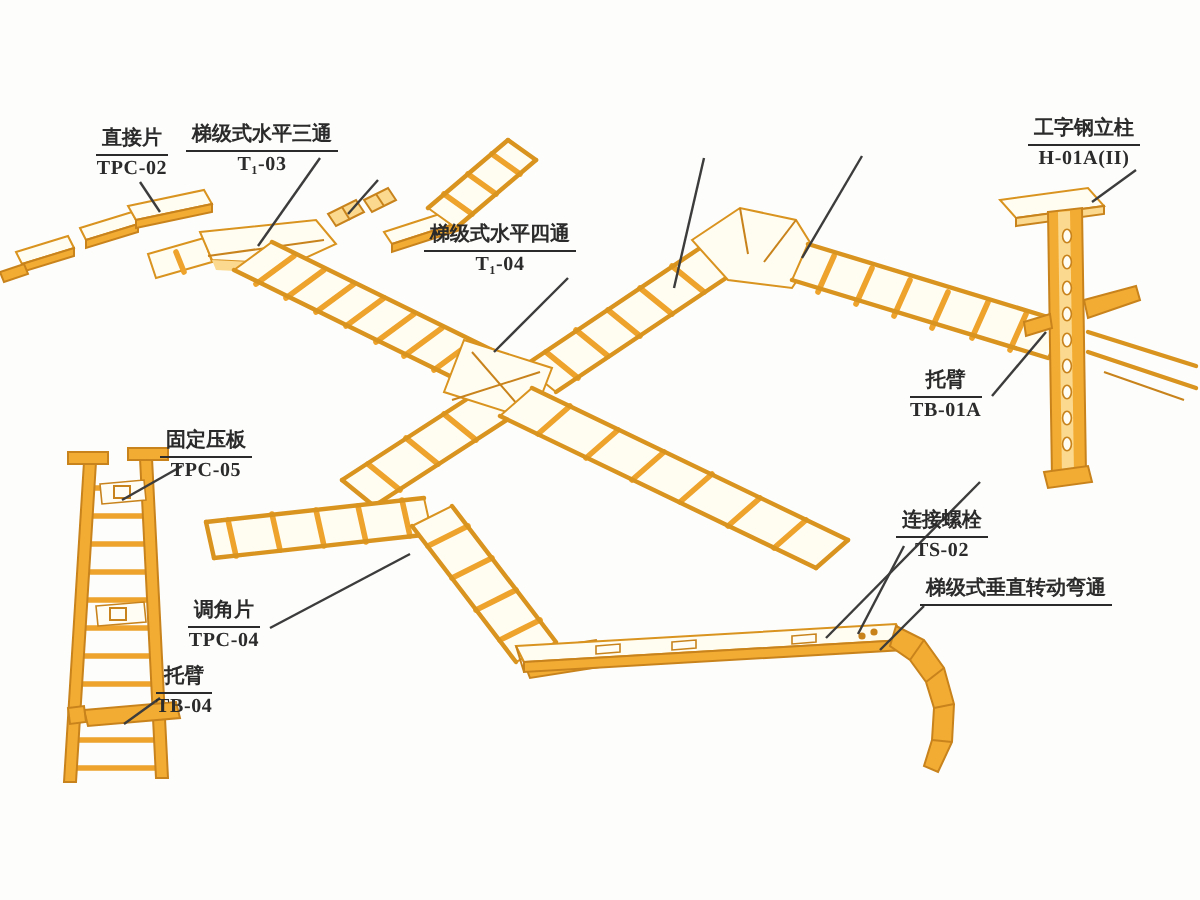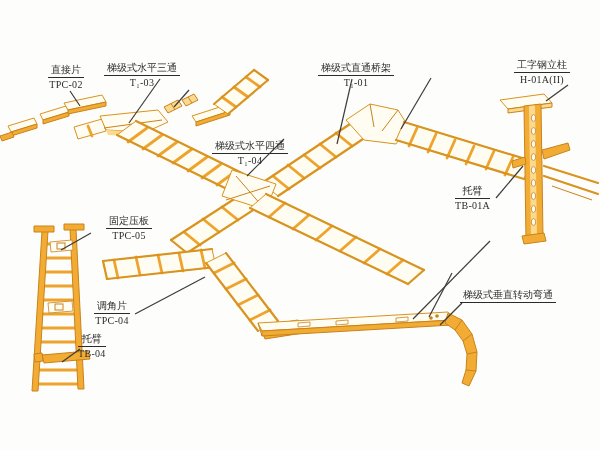--- a/index.html
+++ b/index.html
@@ -1,19 +1,20 @@
 <!DOCTYPE html>
 <html><head>
 <meta charset="utf-8">
 <style>
   html,body{margin:0;padding:0;background:#e9e9e6;}
   .stage{
     position:relative;width:600px;height:450px;margin:0 auto;
     background:#fdfdfb;overflow:hidden;
     font-family:"Liberation Serif","DejaVu Serif",serif;
+    font-weight:bold;
   }
   .stage svg{position:absolute;left:0;top:0;}
   .plabel{
     position:absolute;text-align:center;color:#2b2b2b;
     font-size:10px;line-height:1.18;white-space:nowrap;z-index:5;
   }
   .pl-name{border-bottom:1px solid #2b2b2b;padding:0 3px 1px;}
   .pl-code{padding-top:1px;letter-spacing:.3px;}
   
   .face{fill:#FFFCF1;stroke:#D9931F;stroke-width:1;}
@@ -265,44 +266,44 @@
     <line class="leader" x1="91" y1="233" x2="61" y2="250"></line>
     <line class="leader" x1="135" y1="314" x2="205" y2="277"></line>
     <line class="leader" x1="80" y1="349" x2="62" y2="362"></line>
   </g>
 </svg>
 
   <div class="plabel" style="left:48px;top:64px">
     <div class="pl-name">直接片</div>
     <div class="pl-code">TPC-02</div>
   </div>
-  <div class="plabel" style="left:104px;top:62px">
+  <div class="plabel" style="left:93px;top:62px">
     <div class="pl-name">梯级式水平三通</div>
     <div class="pl-code">T₁-03</div>
-  </div>
-  <div class="plabel" style="left:318px;top:62px">
-    <div class="pl-name">梯级式直通桥架</div>
-    <div class="pl-code">T₁-01</div>
   </div>
   <div class="plabel" style="left:514px;top:59px">
     <div class="pl-name">工字钢立柱</div>
     <div class="pl-code">H-01A(II)</div>
   </div>
-  <div class="plabel" style="left:212px;top:140px">
+  <div class="plabel" style="left:212px;top:112px">
     <div class="pl-name">梯级式水平四通</div>
     <div class="pl-code">T₁-04</div>
   </div>
   <div class="plabel" style="left:455px;top:185px">
     <div class="pl-name">托臂</div>
     <div class="pl-code">TB-01A</div>
   </div>
+  <div class="plabel" style="left:448px;top:255px">
+    <div class="pl-name">连接螺栓</div>
+    <div class="pl-code">TS-02</div>
+  </div>
   <div class="plabel" style="left:460px;top:289px">
     <div class="pl-name">梯级式垂直转动弯通</div>
   </div>
-  <div class="plabel" style="left:106px;top:215px">
+  <div class="plabel" style="left:80px;top:215px">
     <div class="pl-name">固定压板</div>
     <div class="pl-code">TPC-05</div>
   </div>
   <div class="plabel" style="left:94px;top:300px">
     <div class="pl-name">调角片</div>
     <div class="pl-code">TPC-04</div>
   </div>
   <div class="plabel" style="left:78px;top:333px">
     <div class="pl-name">托臂</div>
     <div class="pl-code">TB-04</div>

